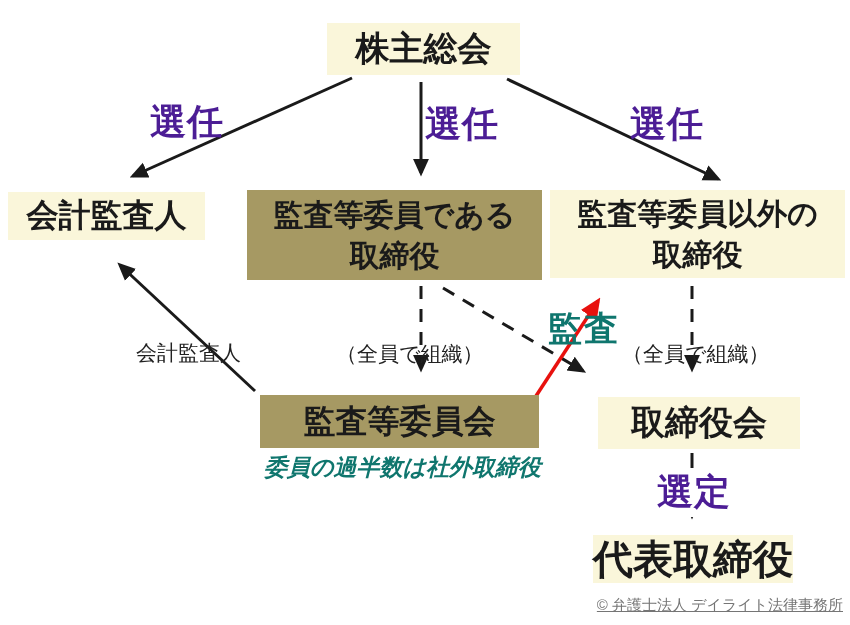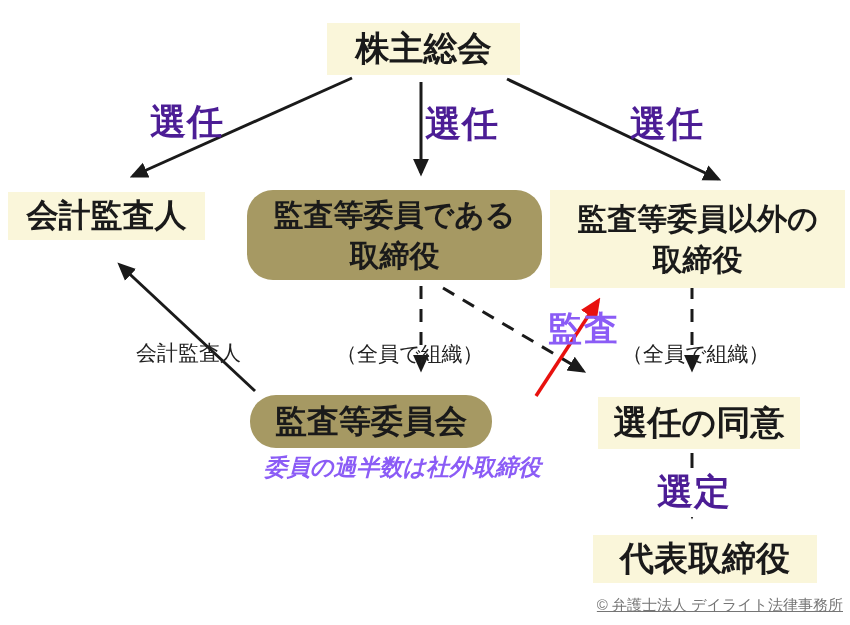--- a/index.html
+++ b/index.html
@@ -6,26 +6,26 @@
   .stage{
     position:relative;width:850px;height:625px;background:#ffffff;overflow:hidden;
     font-family:"Liberation Sans","DejaVu Sans",sans-serif;
   }
   .stage svg{position:absolute;left:0;top:0;z-index:1;}
   .node{
     position:absolute;z-index:2;display:flex;align-items:center;justify-content:center;
     text-align:center;font-weight:700;color:#1a1a1a;box-sizing:border-box;
   }
   .cream{background:#faf6da;}
-  .khaki{background:#a69963;border-radius:26px;}
+  .khaki{background:#a69963;}
   .multiline{white-space:pre-line;}
   .edge-label{position:absolute;z-index:3;font-weight:800;}
   .maroon{color:#4c1d95;font-size:36px;letter-spacing:1px;}
   .plain{color:#222222;font-weight:400;font-size:21px;letter-spacing:0px;}
-  .red{color:#8b5cf6;}
+  .red{color:#0f766e;}
   .lbl-audit{font-size:34px;letter-spacing:2px;}
   .lbl-majority{font-size:23px;letter-spacing:0px;font-style:italic;}
   .lbl-selection{background:#ffffff;padding:0 3px;}
   .copyright{
     position:absolute;z-index:3;right:7px;top:596px;color:#757575;
     font-size:15px;font-weight:400;letter-spacing:0px;text-decoration:underline;
   }
 </style>
 </head>
 <body>
@@ -61,28 +61,28 @@
     <line x1="536" y1="396" x2="598" y2="301" stroke="#e8110e" stroke-width="3.5" marker-end="url(#ah-red)"></line>
   </svg>
 
   <div class="node cream" style="left:327px;top:23px;width:193px;height:52px;font-size:34px;">株主総会</div>
 
   <div class="node cream" style="left:8px;top:192px;width:197px;height:48px;font-size:32px;">会計監査人</div>
 
   <div class="node khaki multiline" style="left:247px;top:190px;width:295px;height:90px;font-size:30px;line-height:41px;">監査等委員である
 取締役</div>
 
-  <div class="node cream multiline" style="left:550px;top:190px;width:295px;height:98px;font-size:30px;line-height:41px;">監査等委員以外の
+  <div class="node cream multiline" style="left:550px;top:190px;width:295px;height:88px;font-size:30px;line-height:41px;">監査等委員以外の
 取締役</div>
 
-  <div class="node khaki" style="left:250px;top:395px;width:242px;height:53px;font-size:32px;">監査等委員会</div>
+  <div class="node khaki" style="left:260px;top:395px;width:279px;height:53px;font-size:32px;">監査等委員会</div>
 
-  <div class="node cream" style="left:598px;top:397px;width:202px;height:52px;font-size:34px;">選任の同意</div>
+  <div class="node cream" style="left:598px;top:397px;width:202px;height:52px;font-size:34px;">取締役会</div>
 
-  <div class="node cream" style="left:593px;top:535px;width:224px;height:48px;font-size:34px;">代表取締役</div>
+  <div class="node cream" style="left:593px;top:535px;width:200px;height:48px;font-size:40px;">代表取締役</div>
 
   <div class="edge-label maroon" style="left:150px;top:98px;">選任</div>
 
   <div class="edge-label maroon" style="left:425px;top:100px;">選任</div>
 
   <div class="edge-label maroon" style="left:630px;top:100px;">選任</div>
 
   <div class="edge-label plain" style="left:136px;top:339px;">会計監査人</div>
 
   <div class="edge-label plain" style="left:336px;top:340px;">（全員で組織）</div>

